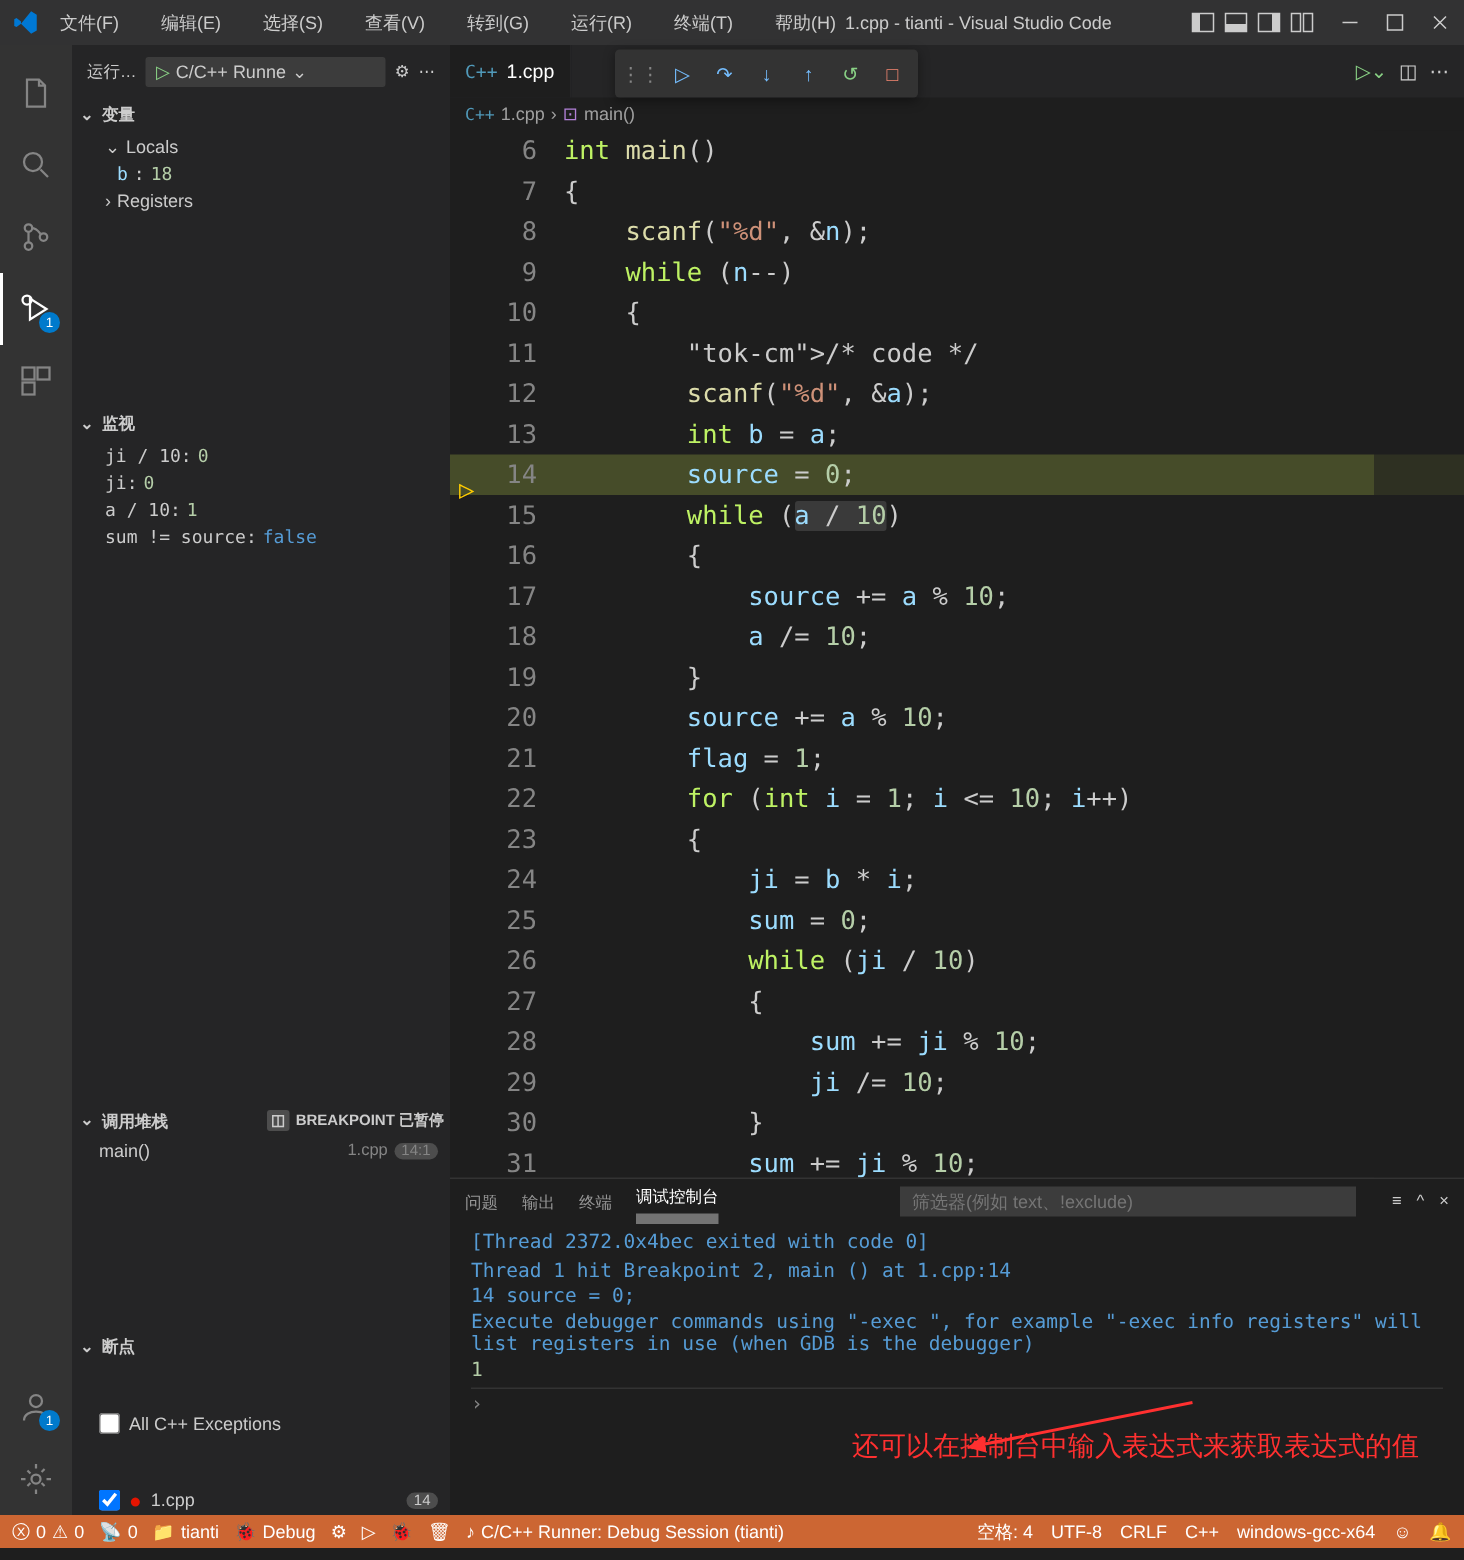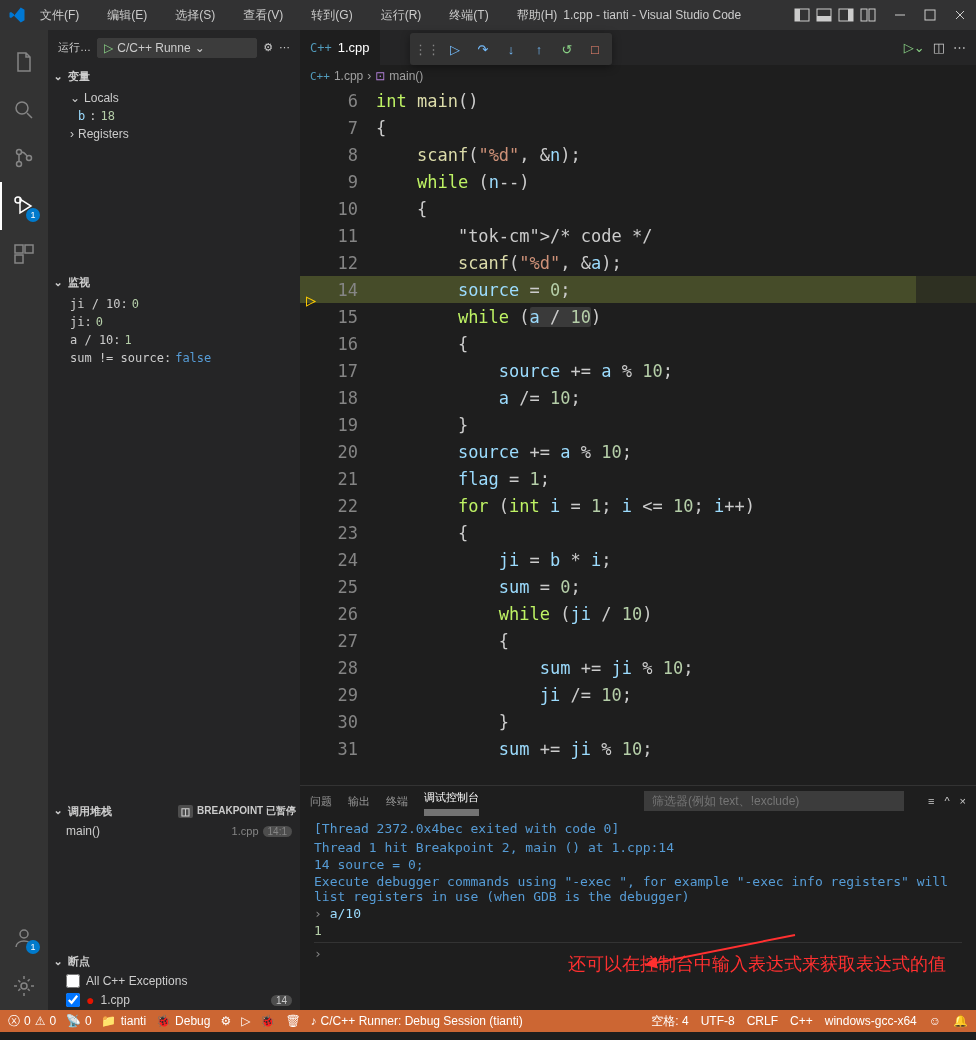--- a/index.html
+++ b/index.html
@@ -81,21 +81,21 @@
 .varval { color: #b5cea8; }
 .varval.bool { color: #569cd6; }
 
 .watch-row { color: #cccccc; font-family: Consolas, monospace; font-size: 12px; }
 .callstack-row { display: flex; justify-content: space-between; padding: 2px 8px 2px 18px; font-size: 12px; }
 .callstack-row .right { color: #858585; font-size: 11px; display: flex; align-items: center; gap: 4px; }
 .callstack-row .badge2 { background: #4d4d4d; border-radius: 8px; padding: 0 5px; font-size: 10px; }
 .paused-tag { color: #cccccc; font-size: 10px; display: flex; align-items: center; gap: 4px; }
 .paused-tag .ic { background: #4d4d4d; padding: 1px 3px; border-radius: 2px; }
 
-.bp-row { display: flex; align-items: center; gap: 6px; padding: 2px 8px 2px 18px; font-size: 12px; }
+.bp-row { display: flex; align-items: center; gap: 6px; padding: 2px 8px 2px 18px; font-size: 12px; margin-top: 32px; }
 .bp-row input[type=checkbox] { width: 14px; height: 14px; }
 .bp-row .dot { color: #e51400; font-size: 14px; }
 .bp-row .count { margin-left: auto; background: #4d4d4d; border-radius: 8px; padding: 0 5px; font-size: 10px; }
 
 .editor-area { flex: 1; display: flex; flex-direction: column; background: #1e1e1e; }
 
 .tab-bar {
   height: 35px; background: #252526;
   display: flex; align-items: center; position: relative;
 }
@@ -152,21 +152,21 @@
   display: flex; flex-direction: column;
 }
 .panel-tabs {
   height: 30px; display: flex; align-items: center;
   padding: 0 10px; gap: 16px; font-size: 11px;
 }
 .panel-tabs .ptab { color: #969696; cursor: pointer; padding: 4px 0; }
 .panel-tabs .ptab.active { color: #ffffff; border-bottom: 7px solid #737373; }
 .panel-tabs .filter {
   margin-left: auto; background: #3c3c3c; border: none;
-  color: #cccccc; padding: 3px 8px; font-size: 12px; width: 260px;
+  color: #cccccc; padding: 3px 8px; font-size: 12px; width: 304px;
 }
 .panel-tabs .panel-actions { display: flex; gap: 10px; color: #cccccc; margin-left: 8px; }
 .panel-body {
   flex: 1; padding: 4px 14px; font-family: Consolas, monospace;
   font-size: 13px; color: #cccccc; overflow: hidden; position: relative;
 }
 .panel-body .line { padding: 1px 0; }
 .console-out { color: #569cd6; }
 .console-cmd { color: #9cdcfe; }
 .console-num { color: #b5cea8; }
@@ -416,20 +416,21 @@
 
     <div class="editor" id="editor">
         <div style="flex: 1 1 0%;">
           <div class="code-line"><div class="gutter-bp"></div><div class="gutter-ln">6</div><div class="code-content"><span class="tok-kw">int</span> <span class="tok-fn">main</span>()</div></div>
           <div class="code-line"><div class="gutter-bp"></div><div class="gutter-ln">7</div><div class="code-content">{</div></div>
           <div class="code-line"><div class="gutter-bp"></div><div class="gutter-ln">8</div><div class="code-content">    <span class="tok-fn">scanf</span>(<span class="tok-str">"%d"</span>, &amp;<span class="tok-var">n</span>);</div></div>
           <div class="code-line"><div class="gutter-bp"></div><div class="gutter-ln">9</div><div class="code-content">    <span class="tok-kw">while</span> (<span class="tok-var">n</span>--)</div></div>
           <div class="code-line"><div class="gutter-bp"></div><div class="gutter-ln">10</div><div class="code-content">    {</div></div>
           <div class="code-line"><div class="gutter-bp"></div><div class="gutter-ln">11</div><div class="code-content">        <span class="&lt;span">"tok-cm"</span>&gt;/* code */</div></div>
           <div class="code-line"><div class="gutter-bp"></div><div class="gutter-ln">12</div><div class="code-content">        <span class="tok-fn">scanf</span>(<span class="tok-str">"%d"</span>, &amp;<span class="tok-var">a</span>);</div></div>
+          <div class="code-line"><div class="gutter-bp"></div><div class="gutter-ln">13</div><div class="code-content">        <span class="tok-kw">int</span> <span class="tok-var">b</span> = <span class="tok-var">a</span>;</div></div>
           <div class="code-line current"><div class="gutter-bp"></div><div class="gutter-ln">14</div><div class="code-content">        <span class="tok-var">source</span> = <span class="tok-num">0</span>;</div></div>
           <div class="code-line"><div class="gutter-bp"></div><div class="gutter-ln">15</div><div class="code-content">        <span class="tok-kw">while</span> (<span class="highlight-ref"><span class="tok-var">a</span> / <span class="tok-num">10</span></span>)</div></div>
           <div class="code-line"><div class="gutter-bp"></div><div class="gutter-ln">16</div><div class="code-content">        {</div></div>
           <div class="code-line"><div class="gutter-bp"></div><div class="gutter-ln">17</div><div class="code-content">            <span class="tok-var">source</span> += <span class="tok-var">a</span> % <span class="tok-num">10</span>;</div></div>
           <div class="code-line"><div class="gutter-bp"></div><div class="gutter-ln">18</div><div class="code-content">            <span class="tok-var">a</span> /= <span class="tok-num">10</span>;</div></div>
           <div class="code-line"><div class="gutter-bp"></div><div class="gutter-ln">19</div><div class="code-content">        }</div></div>
           <div class="code-line"><div class="gutter-bp"></div><div class="gutter-ln">20</div><div class="code-content">        <span class="tok-var">source</span> += <span class="tok-var">a</span> % <span class="tok-num">10</span>;</div></div>
           <div class="code-line"><div class="gutter-bp"></div><div class="gutter-ln">21</div><div class="code-content">        <span class="tok-var">flag</span> = <span class="tok-num">1</span>;</div></div>
           <div class="code-line"><div class="gutter-bp"></div><div class="gutter-ln">22</div><div class="code-content">        <span class="tok-kw">for</span> (<span class="tok-kw">int</span> <span class="tok-var">i</span> = <span class="tok-num">1</span>; <span class="tok-var">i</span> &lt;= <span class="tok-num">10</span>; <span class="tok-var">i</span>++)</div></div>
           <div class="code-line"><div class="gutter-bp"></div><div class="gutter-ln">23</div><div class="code-content">        {</div></div>
@@ -457,21 +458,20 @@
           <span>^</span>
           <span>×</span>
         </div>
       </div>
       <div class="panel-body" id="panel-body">
         <div class="line"><span class="console-out">[Thread 2372.0x4bec exited with code 0]</span></div>
           <div class="line"><span class="console-out"></span></div>
           <div class="line"><span class="console-out">Thread 1 hit Breakpoint 2, main () at 1.cpp:14</span></div>
           <div class="line"><span class="console-out">14              source = 0;</span></div>
           <div class="line"><span class="console-out">Execute debugger commands using "-exec <command></command>", for example "-exec info registers" will list registers in use (when GDB is the debugger)</span></div>
-          <div class="line"><span style="color:#858585">›</span> <span class="console-cmd">a/10</span></div>
           <div class="line"><span class="console-num">1</span></div>
           <div class="prompt-row">
             <span>›</span>
           </div>
           <svg class="arrow" viewBox="0 0 160 40">
             <defs>
               <marker id="ah" markerWidth="8" markerHeight="8" refX="6" refY="3" orient="auto">
                 <path d="M0,0 L6,3 L0,6 Z" fill="#ff3030"></path>
               </marker>
             </defs>

